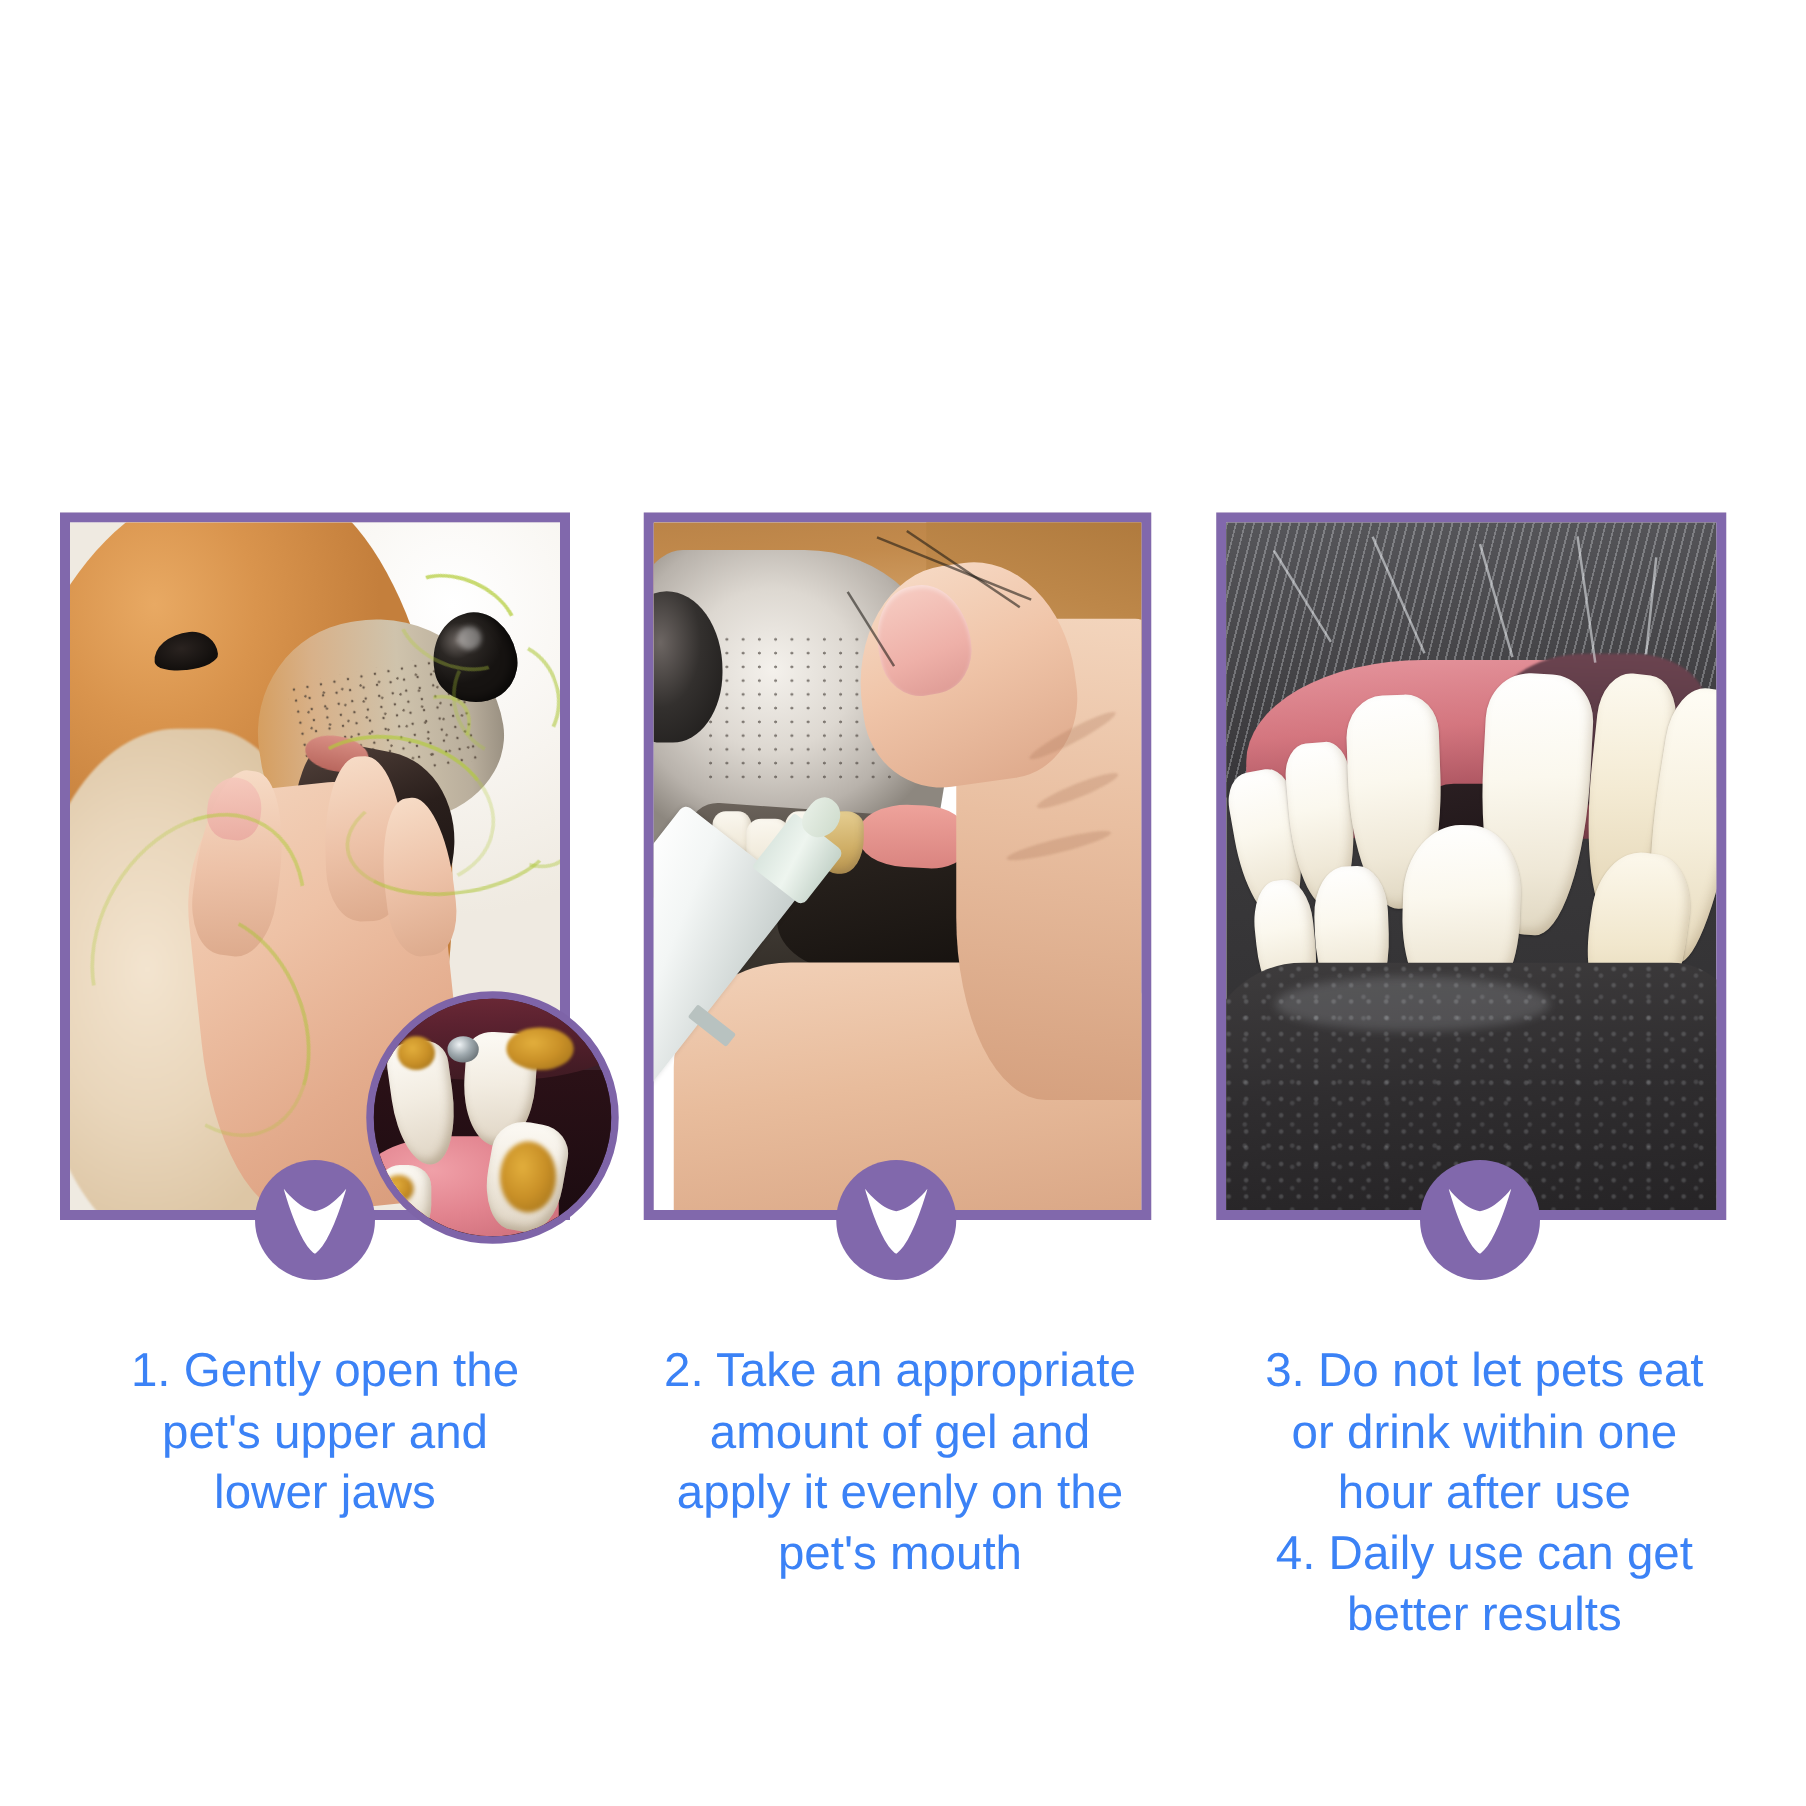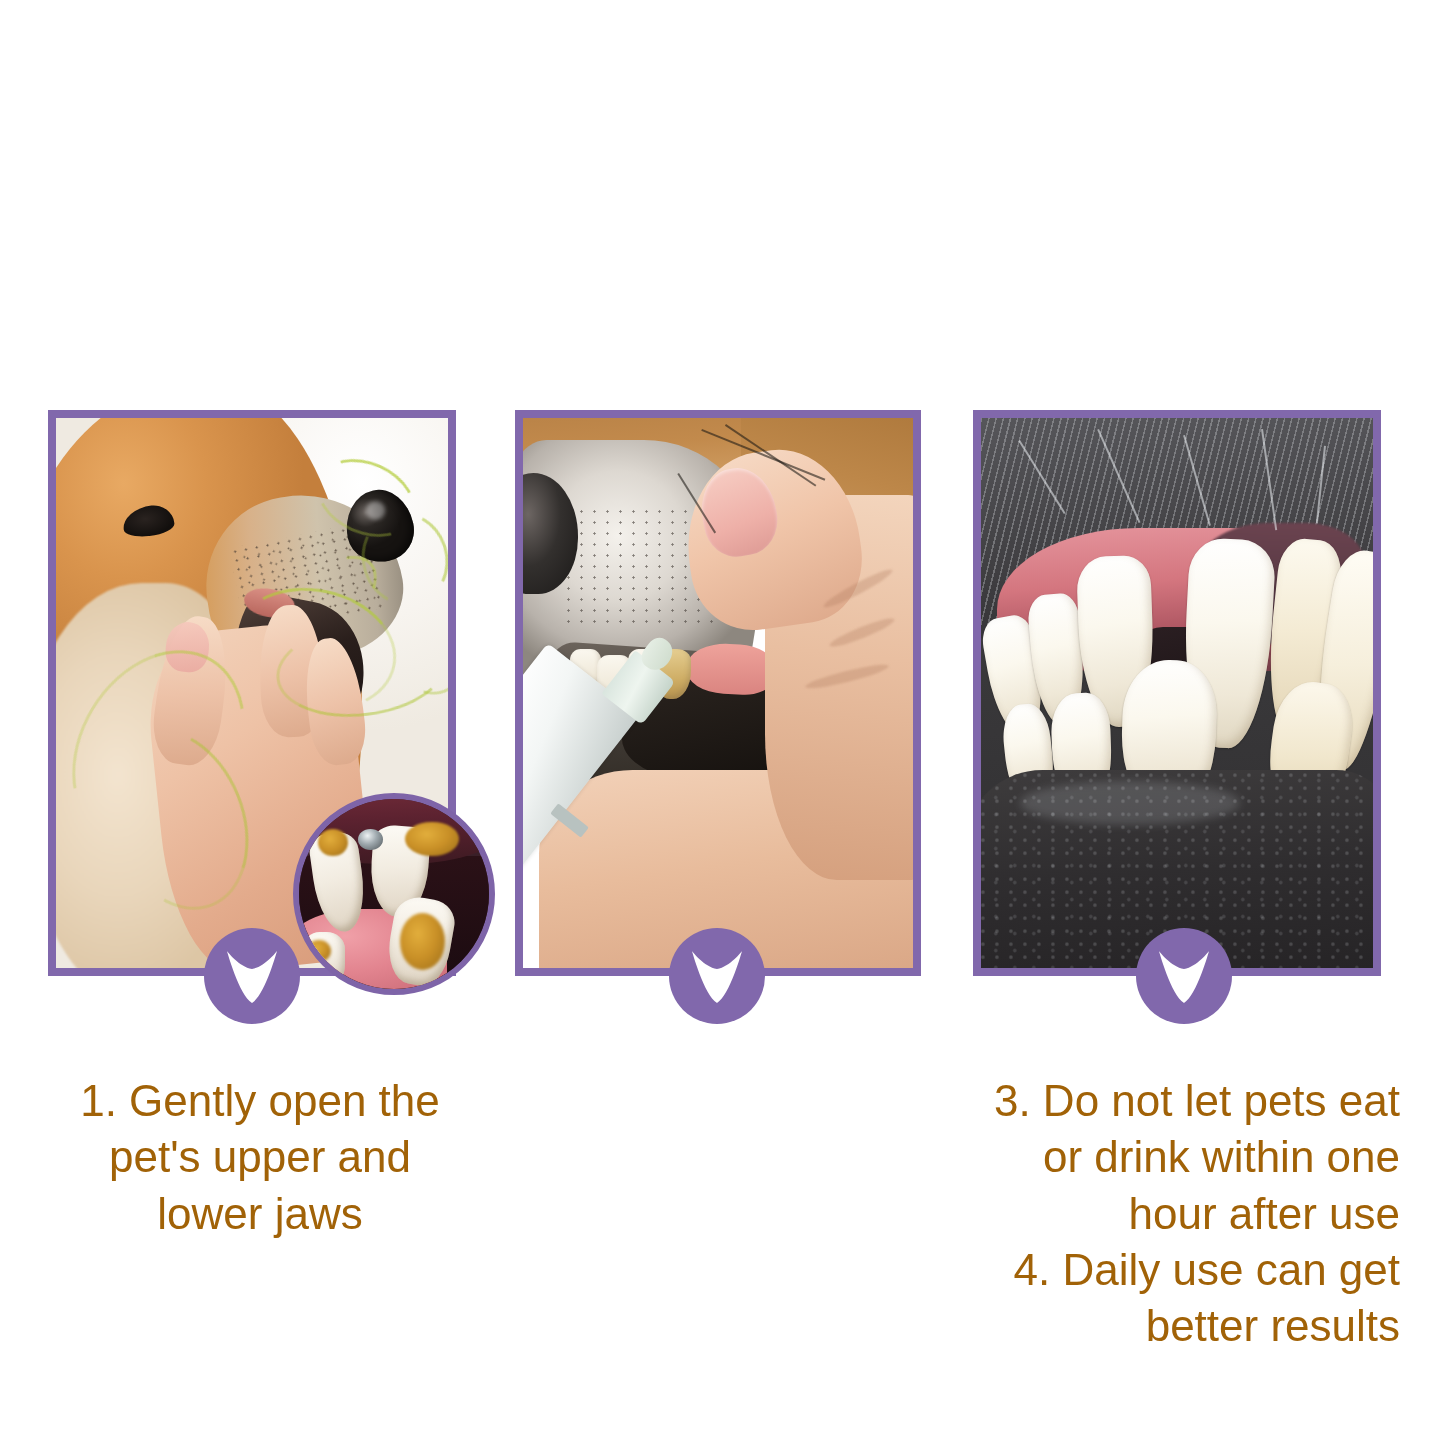--- a/index.html
+++ b/index.html
@@ -518,29 +518,29 @@
     position: absolute;
     left: 0;
     top: 1073px;
     width: 1445px;
     height: 300px;
   }
   .caption {
     position: absolute;
     top: 0;
     text-align: center;
-    color: #a16207;
-    font-size: 44px;
+    color: #3b82f6;
+    font-size: 38px;
     line-height: 1.28;
     font-family: "Liberation Sans", sans-serif;
     white-space: pre-line;
   }
   .caption-1 { left: 50px;   width: 420px; }
   .caption-2 { left: 500px;  width: 440px; }
-  .caption-3 { left: 975px;  width: 425px; text-align: right; }
+  .caption-3 { left: 975px;  width: 425px; }
 </style>
 </head>
 <body>
 
 <div id="page">
 
 
   <div id="panels">
 
     <div class="panel panel-1">
@@ -666,20 +666,24 @@
       <svg width="54" height="58" viewBox="0 0 54 58" aria-hidden="true">
         <path d="M2 4 C2 4 14 20 27 22 C40 20 52 4 52 4 C52 4 40 48 27 56 C14 48 2 4 2 4 Z" fill="#ffffff"></path>
       </svg>
     </span>
   </div>
 
   <div id="captions">
     <div class="caption caption-1">1. Gently open the
 pet's upper and
 lower jaws</div>
+    <div class="caption caption-2">2. Take an appropriate
+amount of gel and
+apply it evenly on the
+pet's mouth</div>
     <div class="caption caption-3">3. Do not let pets eat
 or drink within one
 hour after use
 4. Daily use can get
 better results</div>
   </div>
 
 </div>
 
 </body></html>

